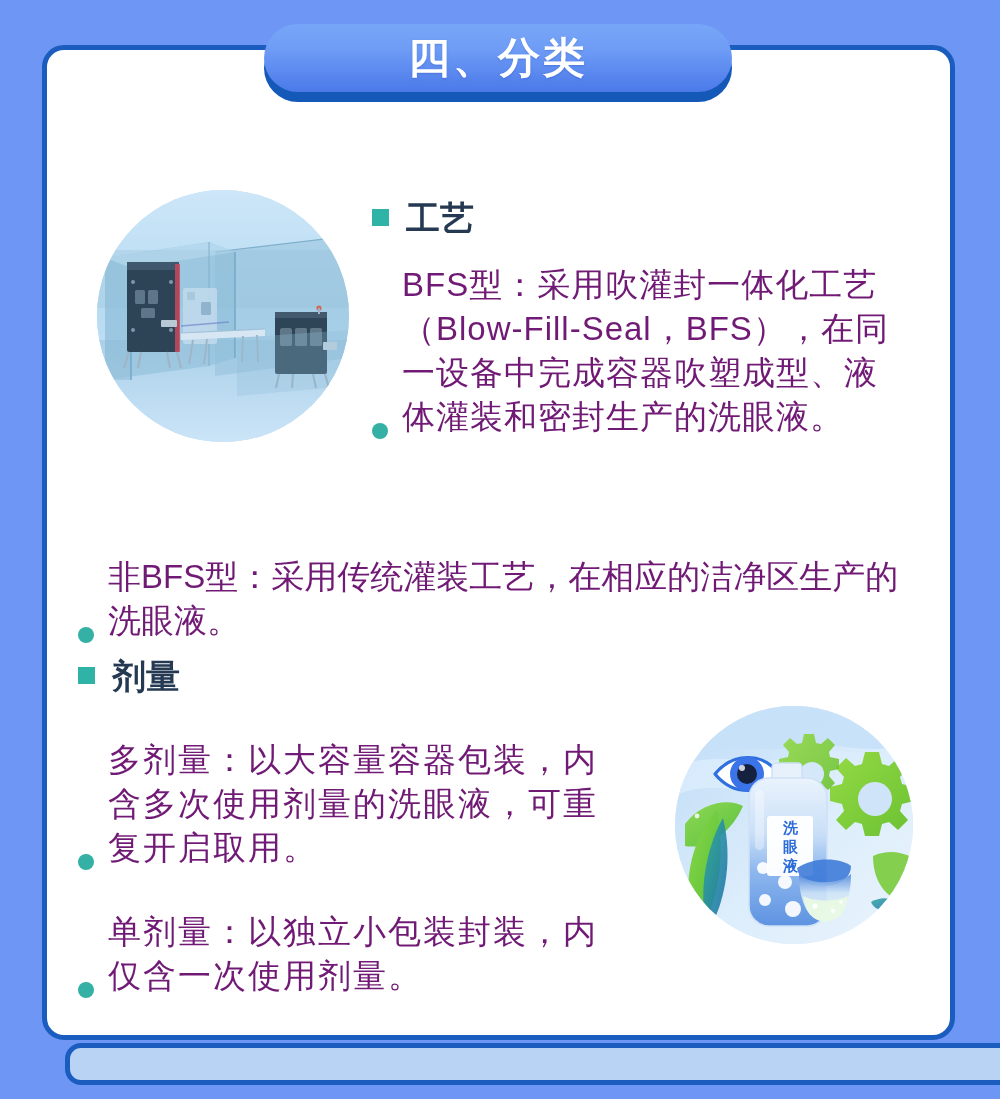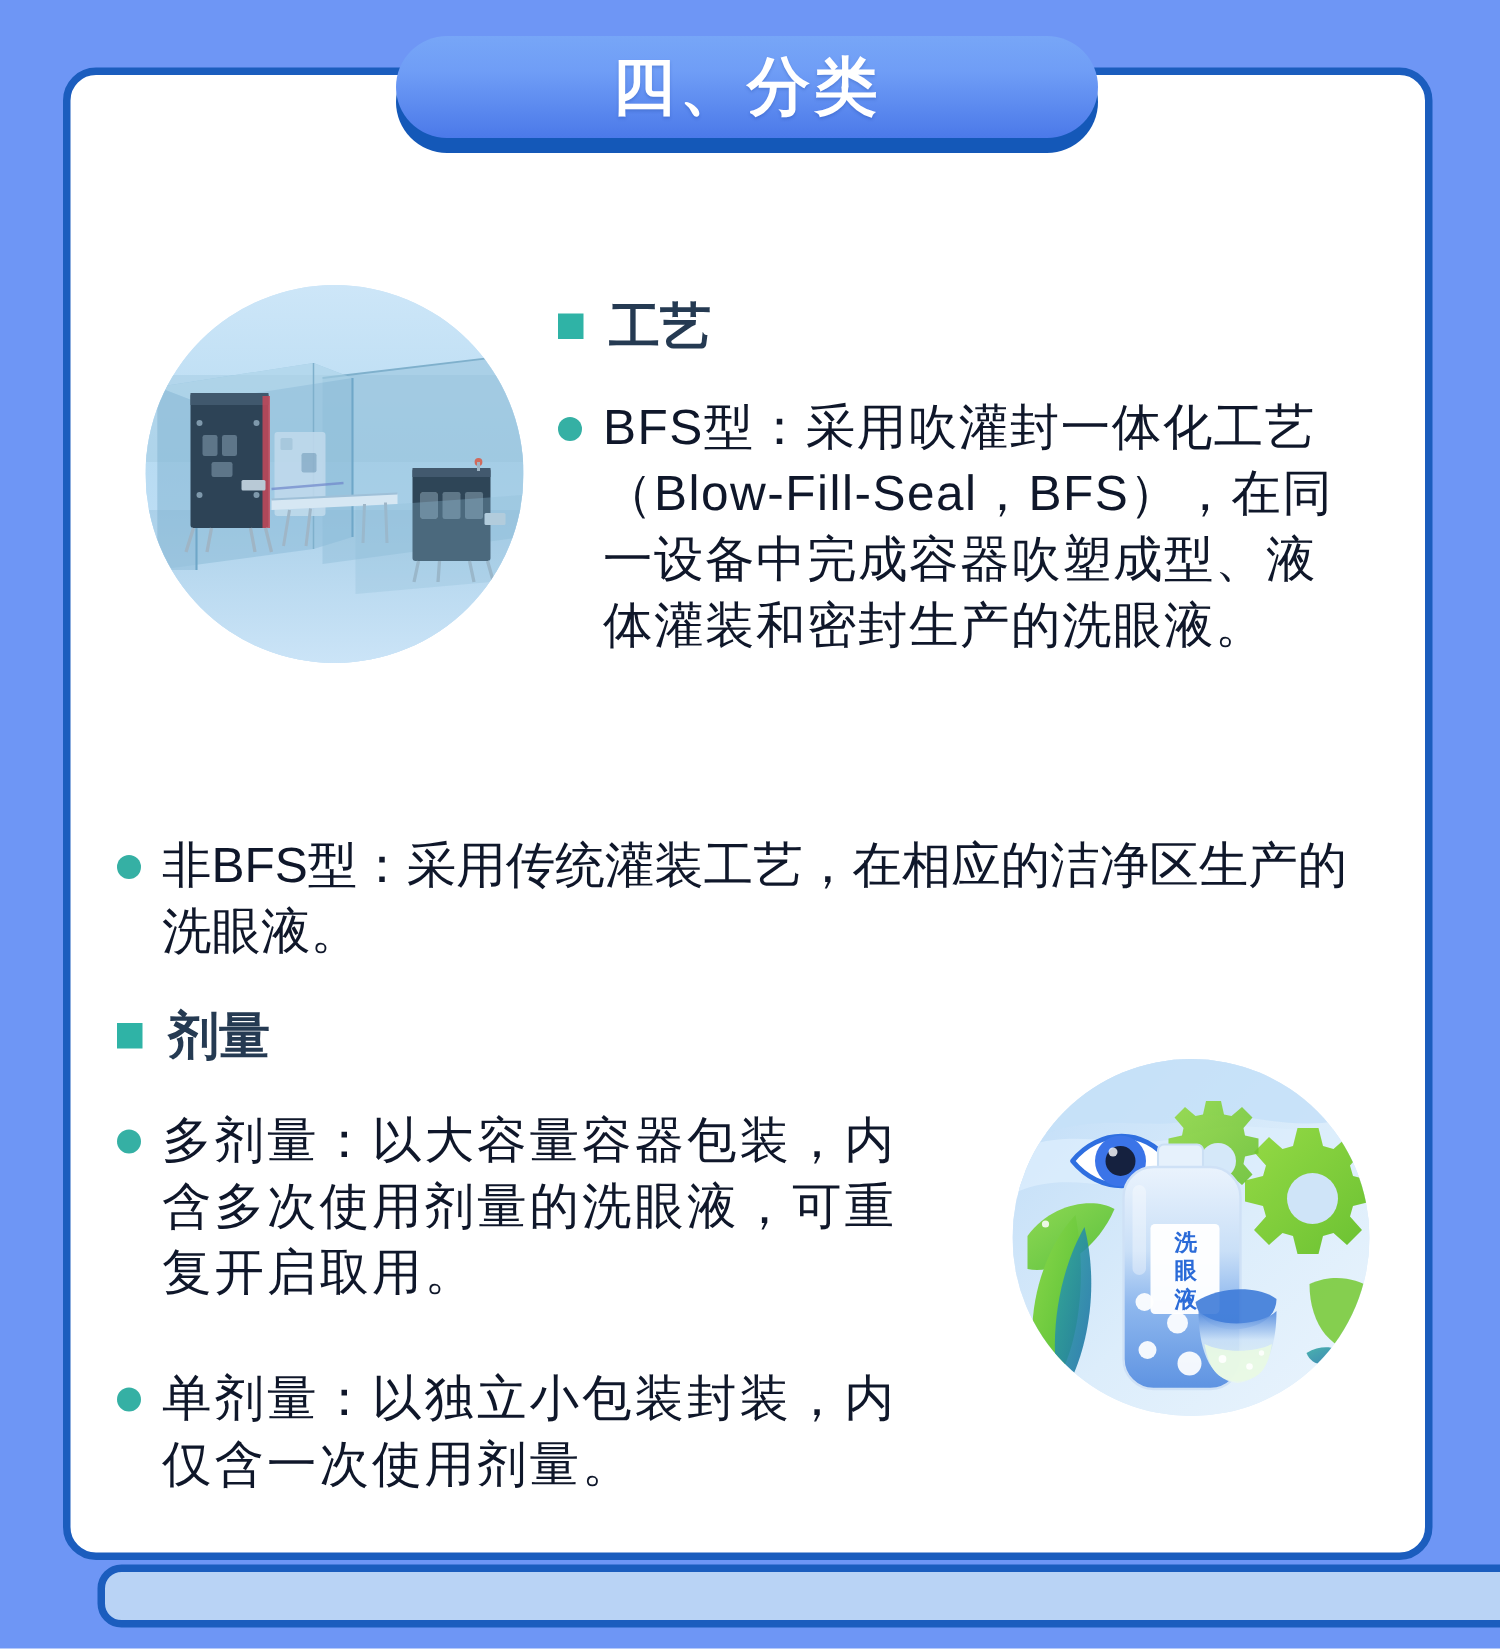--- a/index.html
+++ b/index.html
@@ -124,41 +124,41 @@
     height: 17px;
     background: #2FB3A6;
     flex: 0 0 auto;
     margin-top: 12px;
     margin-right: 17px;
   }
 
   .bullet-item {
     position: absolute;
     display: flex;
-    align-items: flex-start;
-    color: #0f172a;
+    align-items: flex-end;
+    color: #701a75;
     font-size: 33px;
     line-height: 1.33;
   }
   .rd-bullet {
     width: 16px;
     height: 16px;
     border-radius: 50%;
     background: #35B0A4;
     flex: 0 0 auto;
     margin-top: 15px;
     margin-right: 14px;
   }
   .btext { display: block; }
 
   
   #heading-process { left: 330px; top: 152px; }
   #bullet-bfs      { left: 330px; top: 218px; width: 530px; letter-spacing: 1px; }
   #bullet-nonbfs   { left: 36px;  top: 510px; width: 840px; }
-  #heading-dose    { left: 36px;  top: 625px; }
+  #heading-dose    { left: 36px;  top: 610px; }
   #bullet-multi    { left: 36px;  top: 693px; width: 530px; letter-spacing: 2px; }
   #bullet-single   { left: 36px;  top: 865px; width: 530px; letter-spacing: 2px; }
 </style>
 </head>
 <body>
 
 <div id="bottom-bar"></div>
 
 <div id="card"></div>
 

